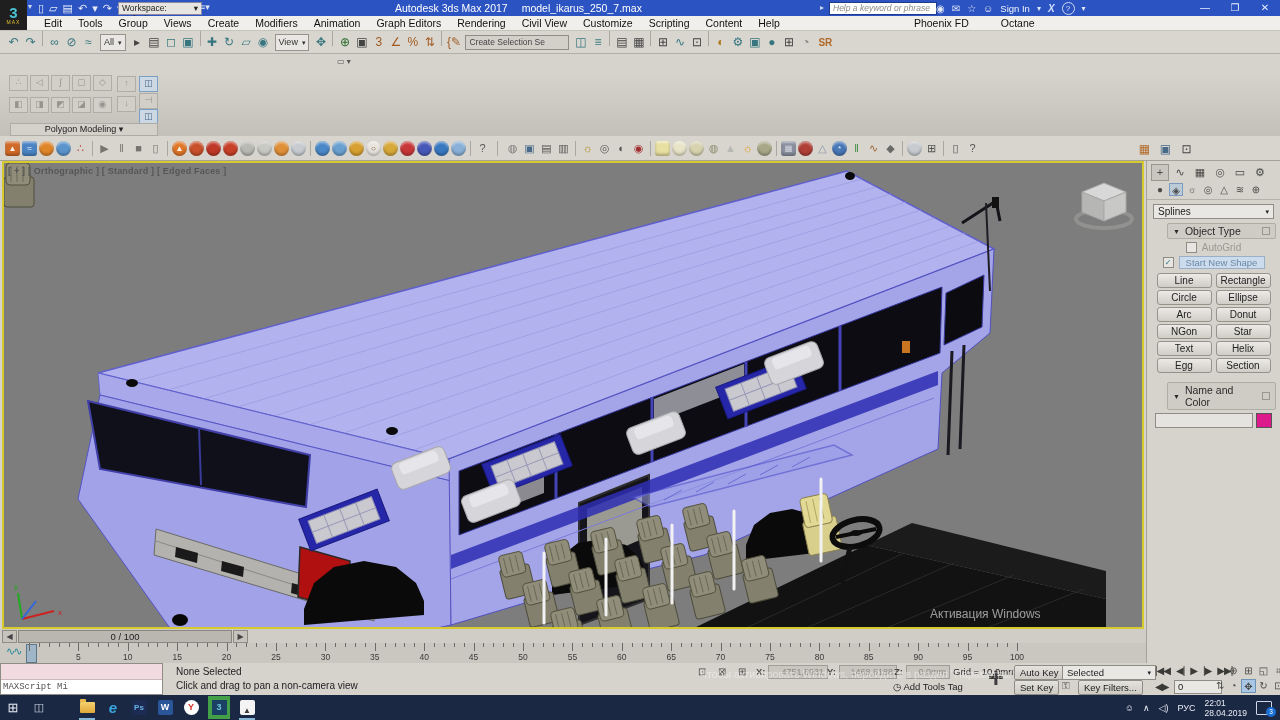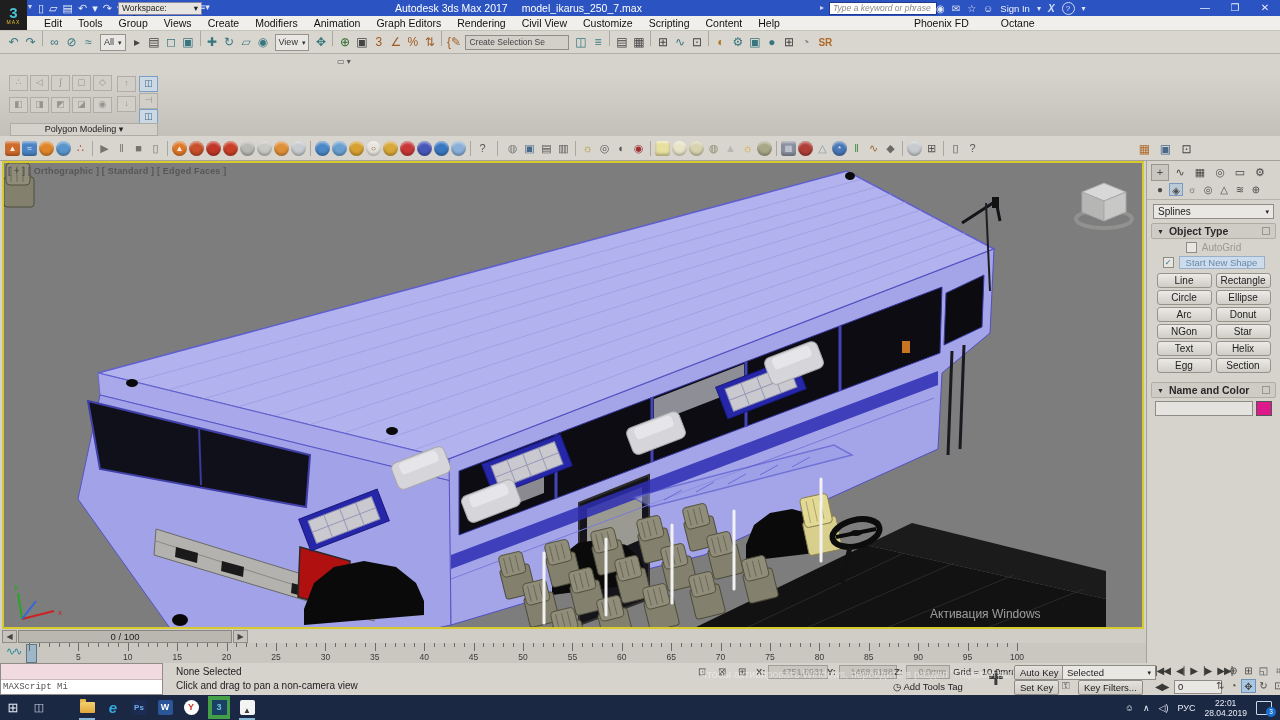--- a/index.html
+++ b/index.html
@@ -73,22 +73,22 @@
   .cmdpanel{left:1146px;top:161px;width:134px;height:502px;background:#d6d3cd;border-left:1px solid #a5a29c;box-sizing:border-box;}
   .cp-tabs{display:flex;gap:2px;padding:3px 2px 1px 4px;}
   .cp-tab{width:16px;height:15px;text-align:center;font-size:11px;line-height:15px;color:#4a4a46;
           border:1px solid transparent;}
   .cp-tab.active{border:1px solid #9a978f;background:#c9c6c0;}
   .cp-subtabs{display:flex;gap:2px;padding:1px 2px 3px 6px;border-bottom:1px solid #b5b2ac;}
   .cp-subtab{width:14px;height:13px;text-align:center;font-size:10px;line-height:13px;color:#4a4a46;}
   .cp-subtab.active{background:#bccbd8;border:1px solid #7a9ac0;box-sizing:border-box;}
   .cp-dd{margin:4px 6px;height:13px;background:#e9e7e3;border:1px solid #8f8c86;font-size:10px;
          line-height:13px;padding:0 4px;display:flex;justify-content:space-between;color:#222;}
-  .rollout{margin:4px 4px 0 4px;background:#cfccc6;border:1px solid #b0ada7;border-radius:2px;
-           font-size:10.5px;font-weight:bold;color:#2a2a2a;padding:1px 5px;display:flex;gap:5px;align-items:center;}
+  .rollout{margin:4px 4px 0 20px;background:#cfccc6;border:1px solid #b0ada7;border-radius:2px;
+           font-size:10.5px;font-weight:normal;color:#2a2a2a;padding:1px 5px;display:flex;gap:5px;align-items:center;}
   .rollout .rbox{margin-left:auto;width:6px;height:6px;border:1px solid #9a978f;}
   .cp-row{font-size:10px;color:#9b9892;display:flex;align-items:center;gap:5px;justify-content:center;margin-top:3px;}
   .chk{width:9px;height:9px;border:1px solid #8f8c86;background:#e7e5e1;font-size:8px;line-height:9px;
        text-align:center;color:#2a7a8a;}
   .sns-field{width:84px;height:11px;background:#ccdcec;border:1px solid #9ab0c8;color:#6a8aaa;
              font-size:9.5px;line-height:11px;text-align:center;}
   .cp-grid{width:122px;margin:3px auto 0 auto;text-align:center;}
   .cp-btn{display:inline-block;width:53px;height:13px;margin:1px 2px;background:linear-gradient(#eceae6,#d0cdc7);
           border:1px solid #96938d;border-radius:3px;font-size:10px;line-height:13px;color:#222;}
   .name-field{width:96px;height:13px;background:#e5e3df;border:1px solid #8f8c86;}
@@ -140,21 +140,21 @@
   .word-ico{width:15px;height:15px;background:#2a5699;border-radius:2px;color:#fff;font-size:9px;font-weight:bold;
             text-align:center;line-height:15px;}
   .ya-ico{width:15px;height:15px;background:#fff;border-radius:50%;color:#d82c20;font-size:9px;font-weight:bold;
           text-align:center;line-height:15px;}
   .max-pad{width:22px;height:23px;background:#43a047;display:flex;align-items:center;justify-content:center;}
   .max-tile{width:15px;height:15px;background:#1b4066;color:#6ec8d8;font-size:9px;font-weight:bold;text-align:center;line-height:15px;}
   .photos-ico{width:15px;height:15px;background:#f4f4f4;border-radius:2px;display:flex;align-items:flex-end;justify-content:center;}
   .photos-ico span{color:#3a3a3a;font-size:8px;line-height:9px;}
   .tray{margin-left:auto;display:flex;align-items:center;gap:9px;padding-right:8px;color:#e8ecf4;}
   .tray .sm{font-size:9px;}
-  .clock-block{text-align:center;font-size:8.5px;line-height:10px;}
+  .clock-block{text-align:left;font-size:8.5px;line-height:10px;}
   .notif{position:relative;width:14px;height:12px;border:1px solid #cfd6e4;border-radius:1px;}
   .notif-badge{position:absolute;right:-5px;bottom:-3px;width:10px;height:10px;background:#1a6fd4;border-radius:50%;
                color:#fff;font-size:6.5px;line-height:10px;text-align:center;}
   
   .wm1{left:930px;top:607px;font-size:12px;color:rgba(245,245,245,.6);z-index:40;pointer-events:none;}
   .wm2{left:700px;top:668px;font-size:10.5px;color:rgba(245,245,245,.55);z-index:40;pointer-events:none;}
 </style>
 </head>
 <body>
 
@@ -180,21 +180,21 @@
       <span class="qat-ico">↷</span>
       <span class="qat-ico">▾</span>
       <span class="qat-ico">⧉</span>
     </div>
   <div class="abs workspace-box">
     <span>Workspace: Default</span>
     <span>▾</span>
   </div>
   <div class="abs ws-extra">≡▾</div>
   <div class="abs search-arrow">▸</div>
-  <div class="abs search-box">Type a keyword or phrase</div>
+  <div class="abs search-box">Help a keyword or phrase</div>
   <div class="abs titlebar-icons">
     <span>◉</span>
     <span>✉</span>
     <span>☆</span>
     <span>☺</span>
     <span class="signin-label">Sign In</span>
     <span style="font-size:8px;">▾</span>
     <span class="x-logo">X</span>
     <span class="help-ring">?</span>
     <span style="font-size:8px;">▾</span>

